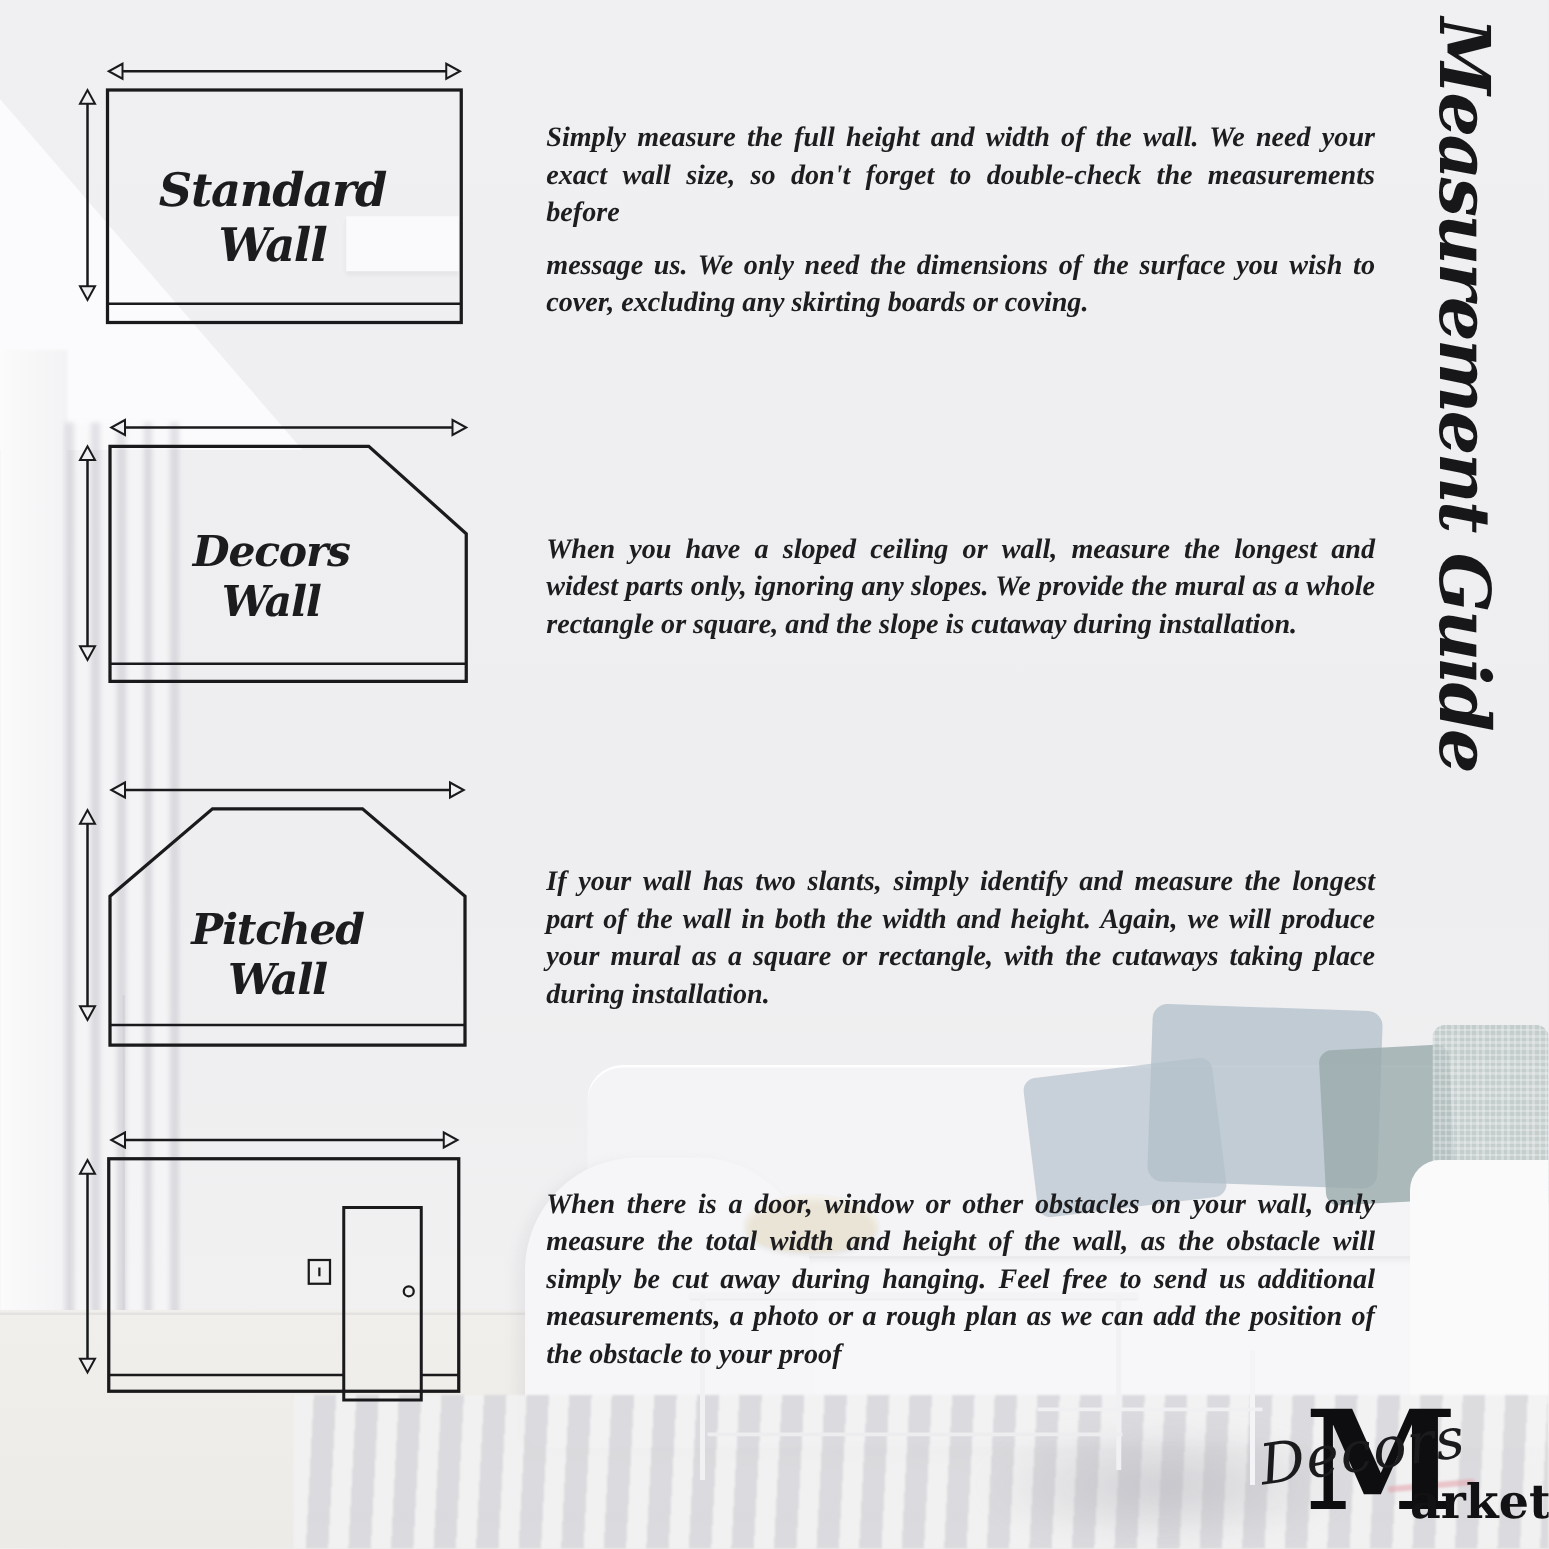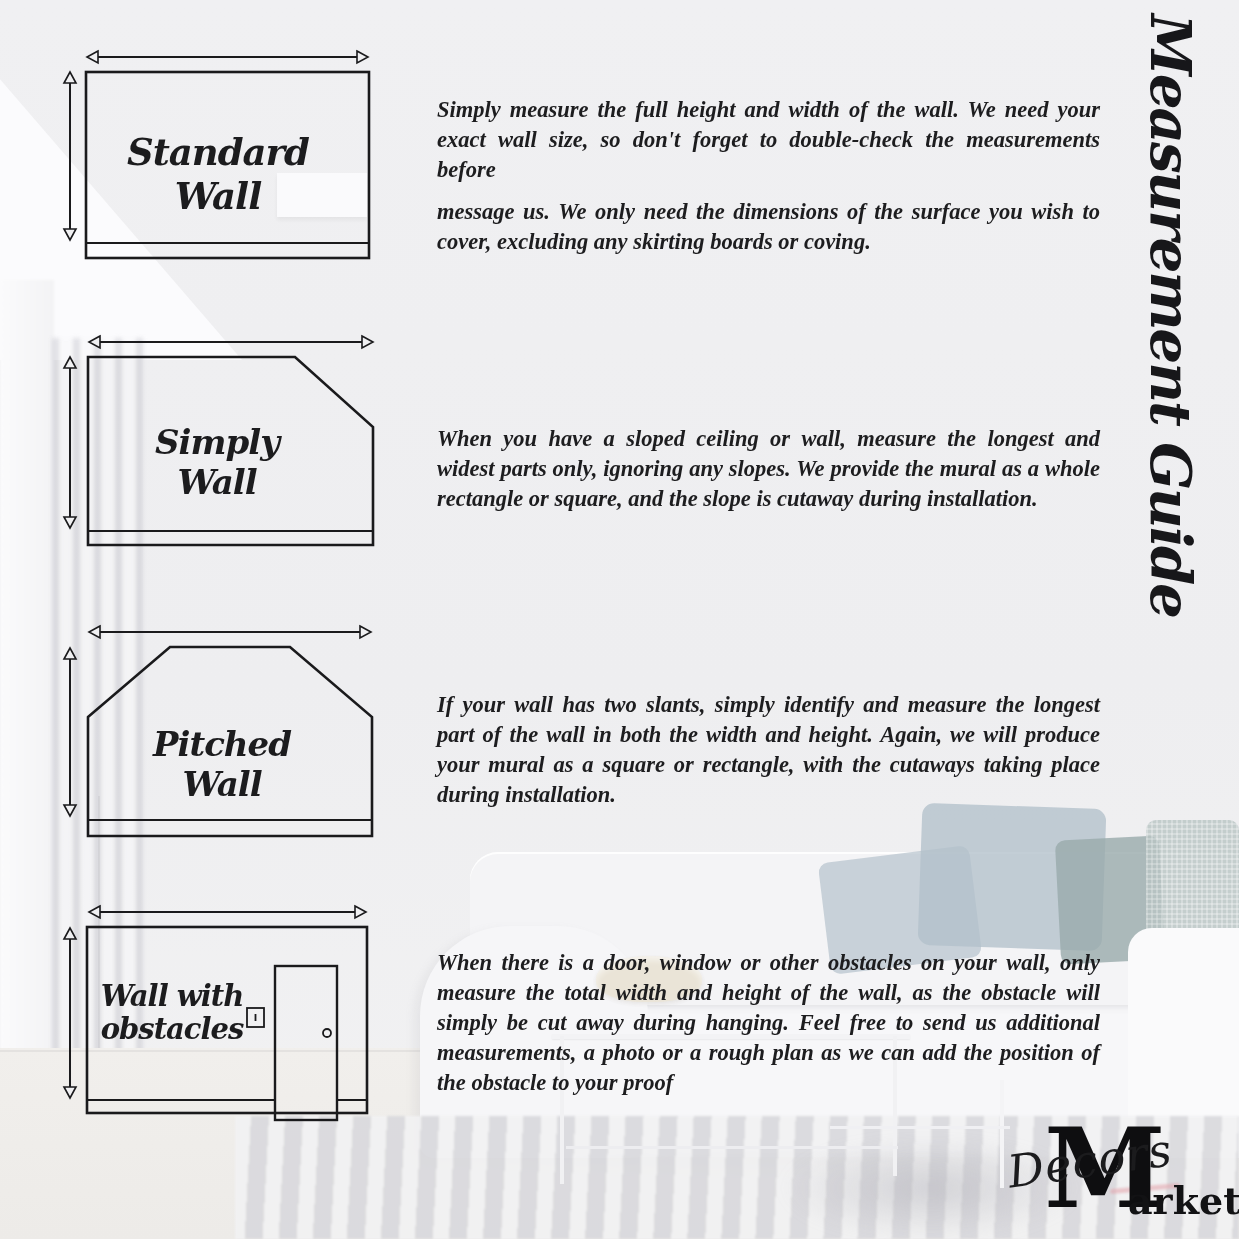--- a/index.html
+++ b/index.html
@@ -183,23 +183,22 @@
       </g>
       <g stroke-width="2">
         <line x1="70" y1="939" x2="70" y2="1087"></line>
         <path d="M64 939 L70 928 L76 939 Z" fill="#f0f0f2" stroke-width="1.6"></path>
         <path d="M64 1087 L70 1098 L76 1087 Z" fill="#f0f0f2" stroke-width="1.6"></path>
       </g>
     </g>
   </svg>
 
   <div class="wall-label label-standard">Standard Wall</div>
-  <div class="wall-label label-sloped">Simply Wall</div>
+  <div class="wall-label label-sloped">Decors Wall</div>
   <div class="wall-label label-pitched">Pitched Wall</div>
-  <div class="wall-label label-obstacles">Wall with obstacles</div>
 
   <div class="desc desc-1">
     <p>Simply measure the full height and width of the wall. We need your exact wall size, so don't forget to double-check the measurements before</p>
     <p>message us. We only need the dimensions of the surface you wish to cover, excluding any skirting boards or coving.</p>
   </div>
   <div class="desc desc-2">
     <p>When you have a sloped ceiling or wall, measure the longest and widest parts only, ignoring any slopes. We provide the mural as a whole rectangle or square, and the slope is cutaway during installation.</p>
   </div>
   <div class="desc desc-4">
     <p>When there is a door, window or other obstacles on your wall, only measure the total width and height of the wall, as the obstacle will simply be cut away during hanging. Feel free to send us additional measurements, a photo or a rough plan as we can add the position of the obstacle to your proof</p>

